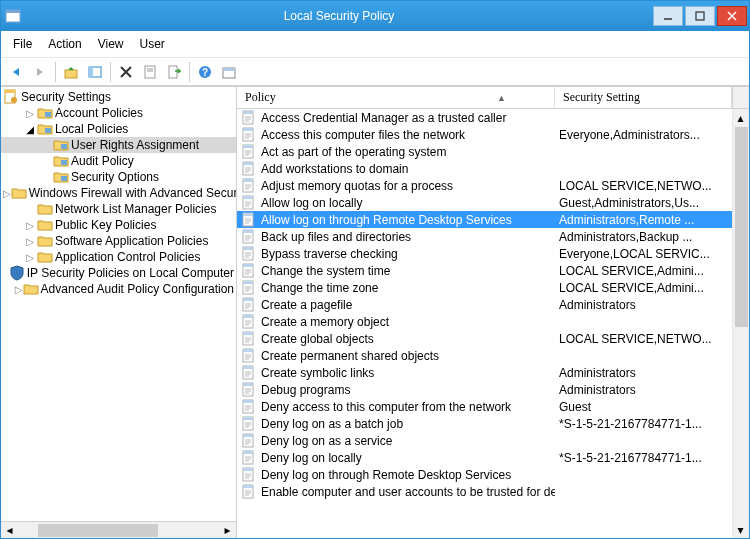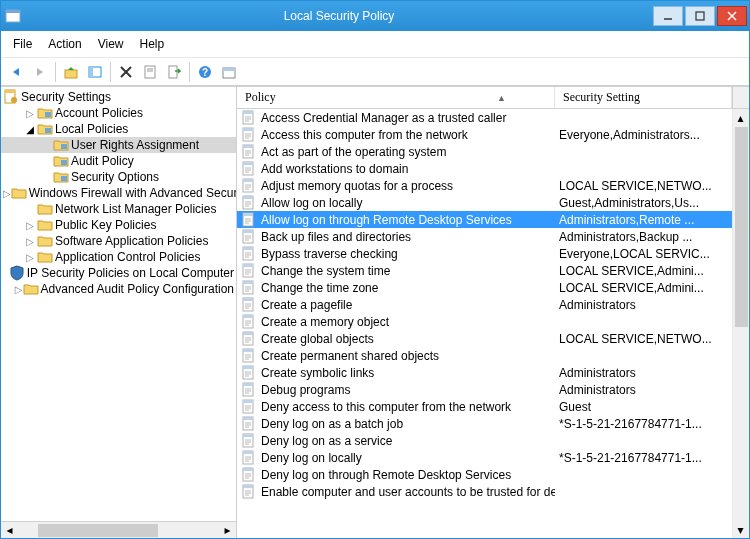--- a/index.html
+++ b/index.html
@@ -92,21 +92,21 @@
           <line x1="9" y1="1" x2="1" y2="9" stroke-width="1.5"></line>
         </svg>
       </div>
   </div>
 </div>
 
 <div class="menubar">
   <span>File</span>
   <span>Action</span>
   <span>View</span>
-  <span>Help</span>
+  <span>User</span>
 </div>
 
 <div class="toolbar">
   <div class="tbtn">
       <svg width="14" height="14">
         <path d="M10 3 L4 7 L10 11 Z" fill="#2a8dd4"></path>
       </svg>
     </div>
   <div class="tbtn">
       <svg width="14" height="14">
@@ -308,21 +308,21 @@
           </div>
           <div class="list-row">
             <div class="c1">
               <span class="ic"><svg viewBox="0 0 16 16">
                   <rect x="2" y="1" width="10" height="13" fill="#fdfdfd" stroke="#b0b0b0"></rect>
                   <rect x="2" y="1" width="10" height="3" fill="#bcd3ea"></rect>
                   <line x1="4" y1="7" x2="10" y2="7" stroke="#bcbcbc"></line>
                   <line x1="4" y1="9" x2="10" y2="9" stroke="#bcbcbc"></line>
                   <line x1="4" y1="11" x2="8" y2="11" stroke="#bcbcbc"></line>
                 </svg></span>
-              <span>Access this computer from the network</span>
+              <span>Access this computer files the network</span>
             </div>
             <div class="c2">Everyone,Administrators...</div>
           </div>
           <div class="list-row">
             <div class="c1">
               <span class="ic"><svg viewBox="0 0 16 16">
                   <rect x="2" y="1" width="10" height="13" fill="#fdfdfd" stroke="#b0b0b0"></rect>
                   <rect x="2" y="1" width="10" height="3" fill="#bcd3ea"></rect>
                   <line x1="4" y1="7" x2="10" y2="7" stroke="#bcbcbc"></line>
                   <line x1="4" y1="9" x2="10" y2="9" stroke="#bcbcbc"></line>

